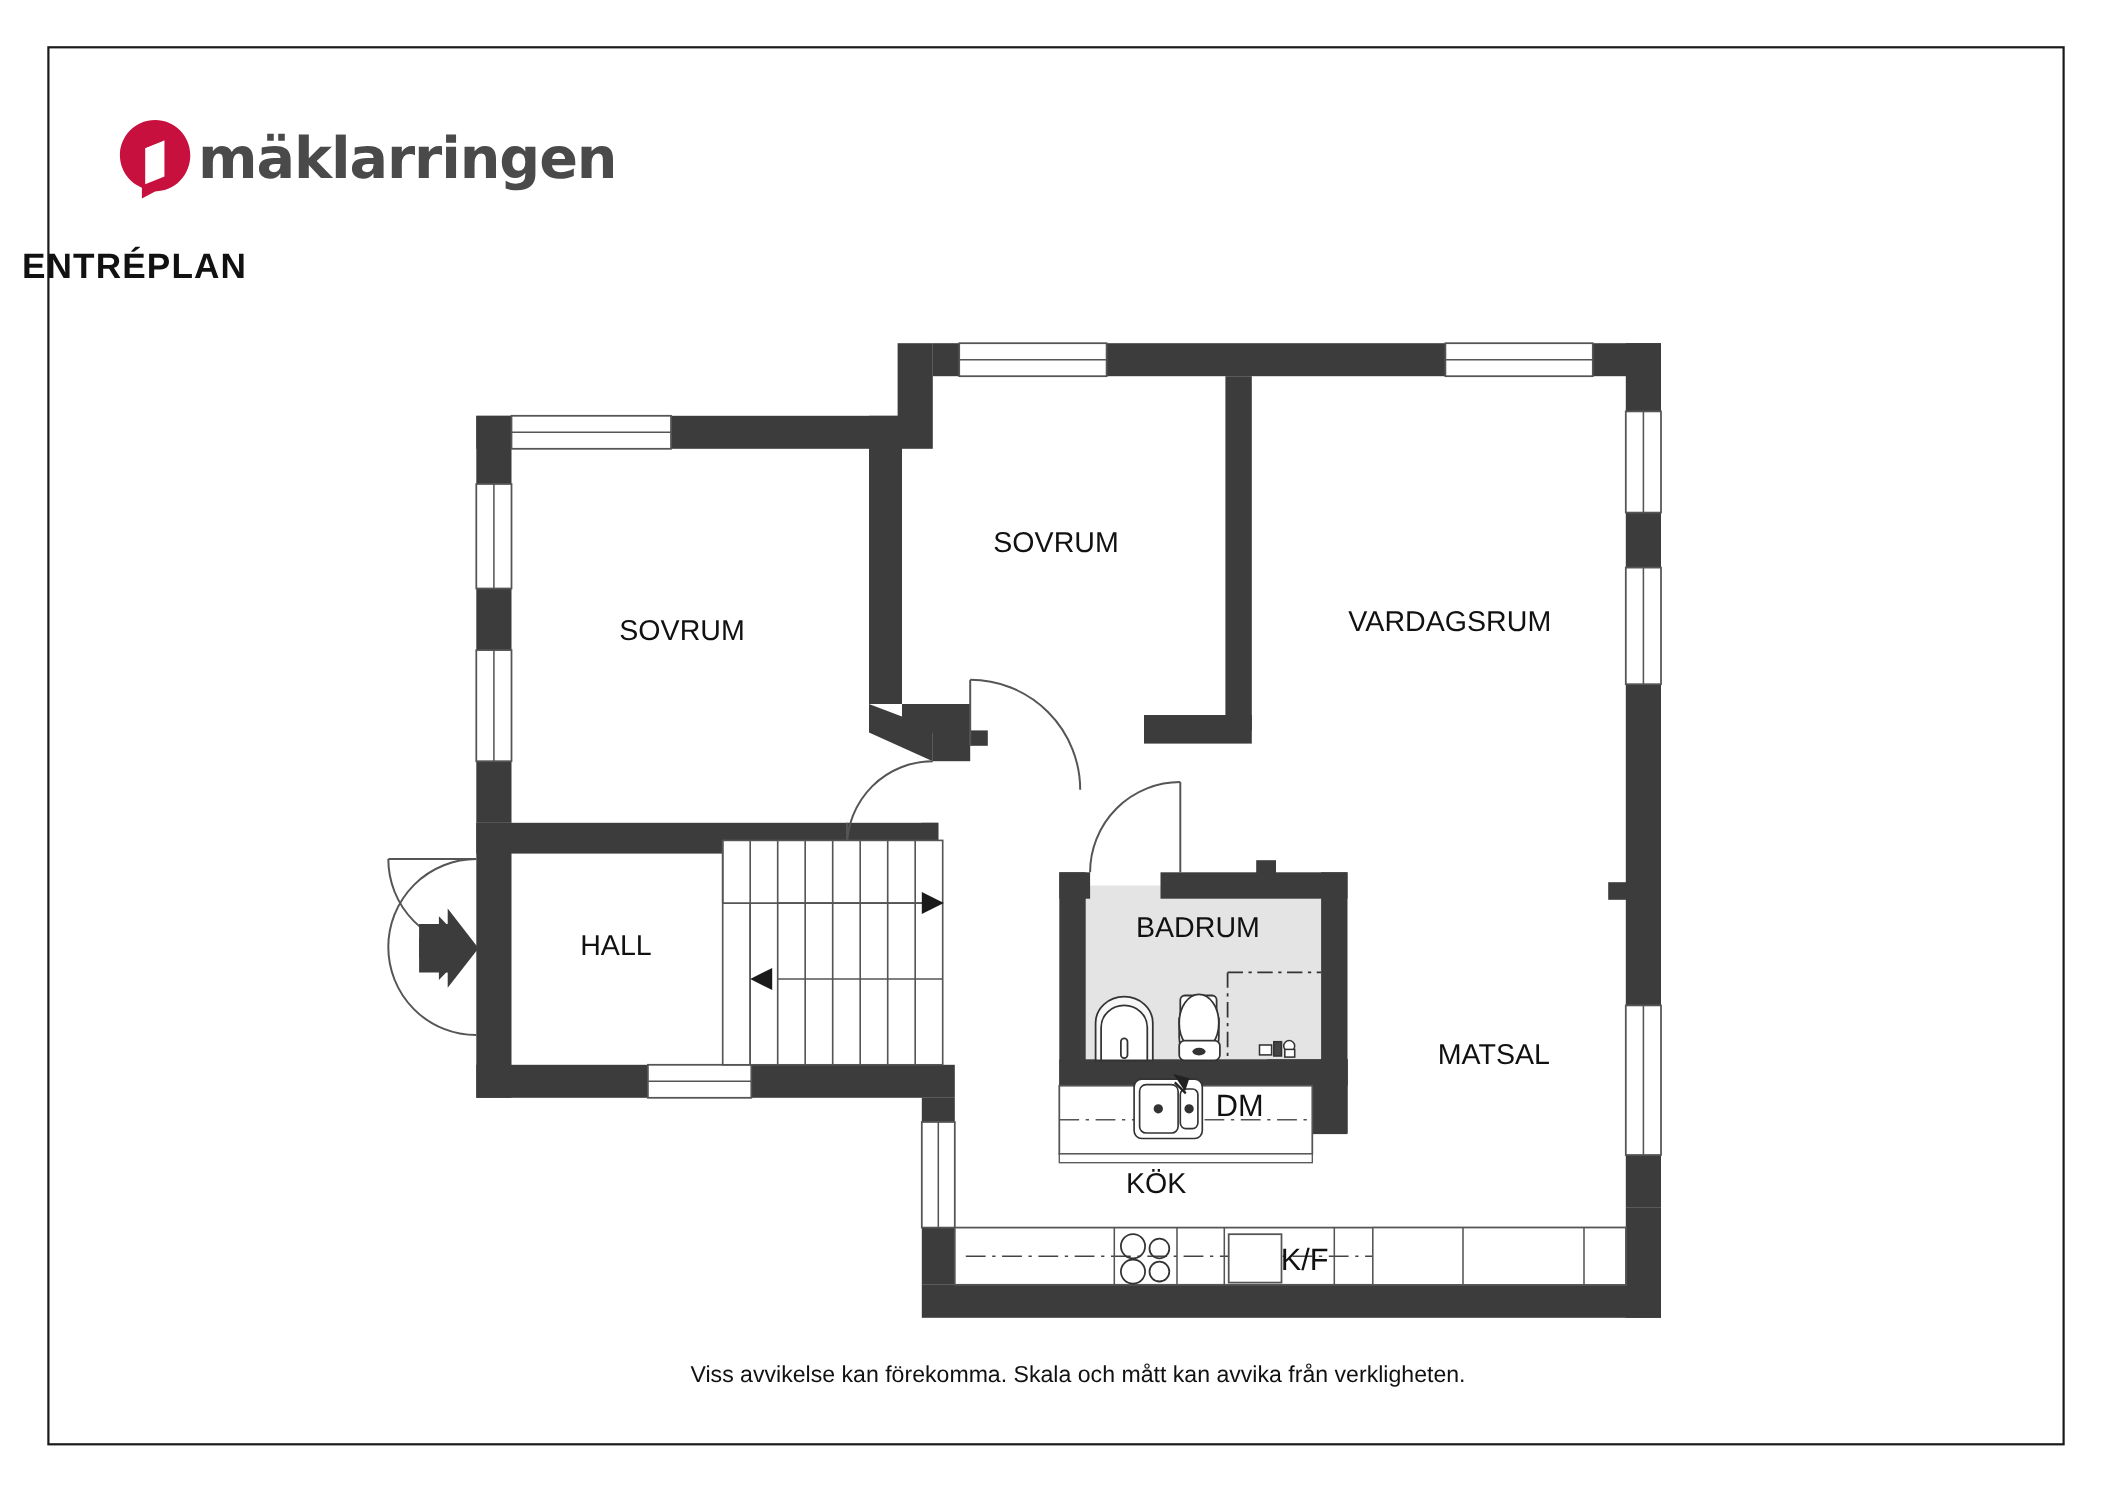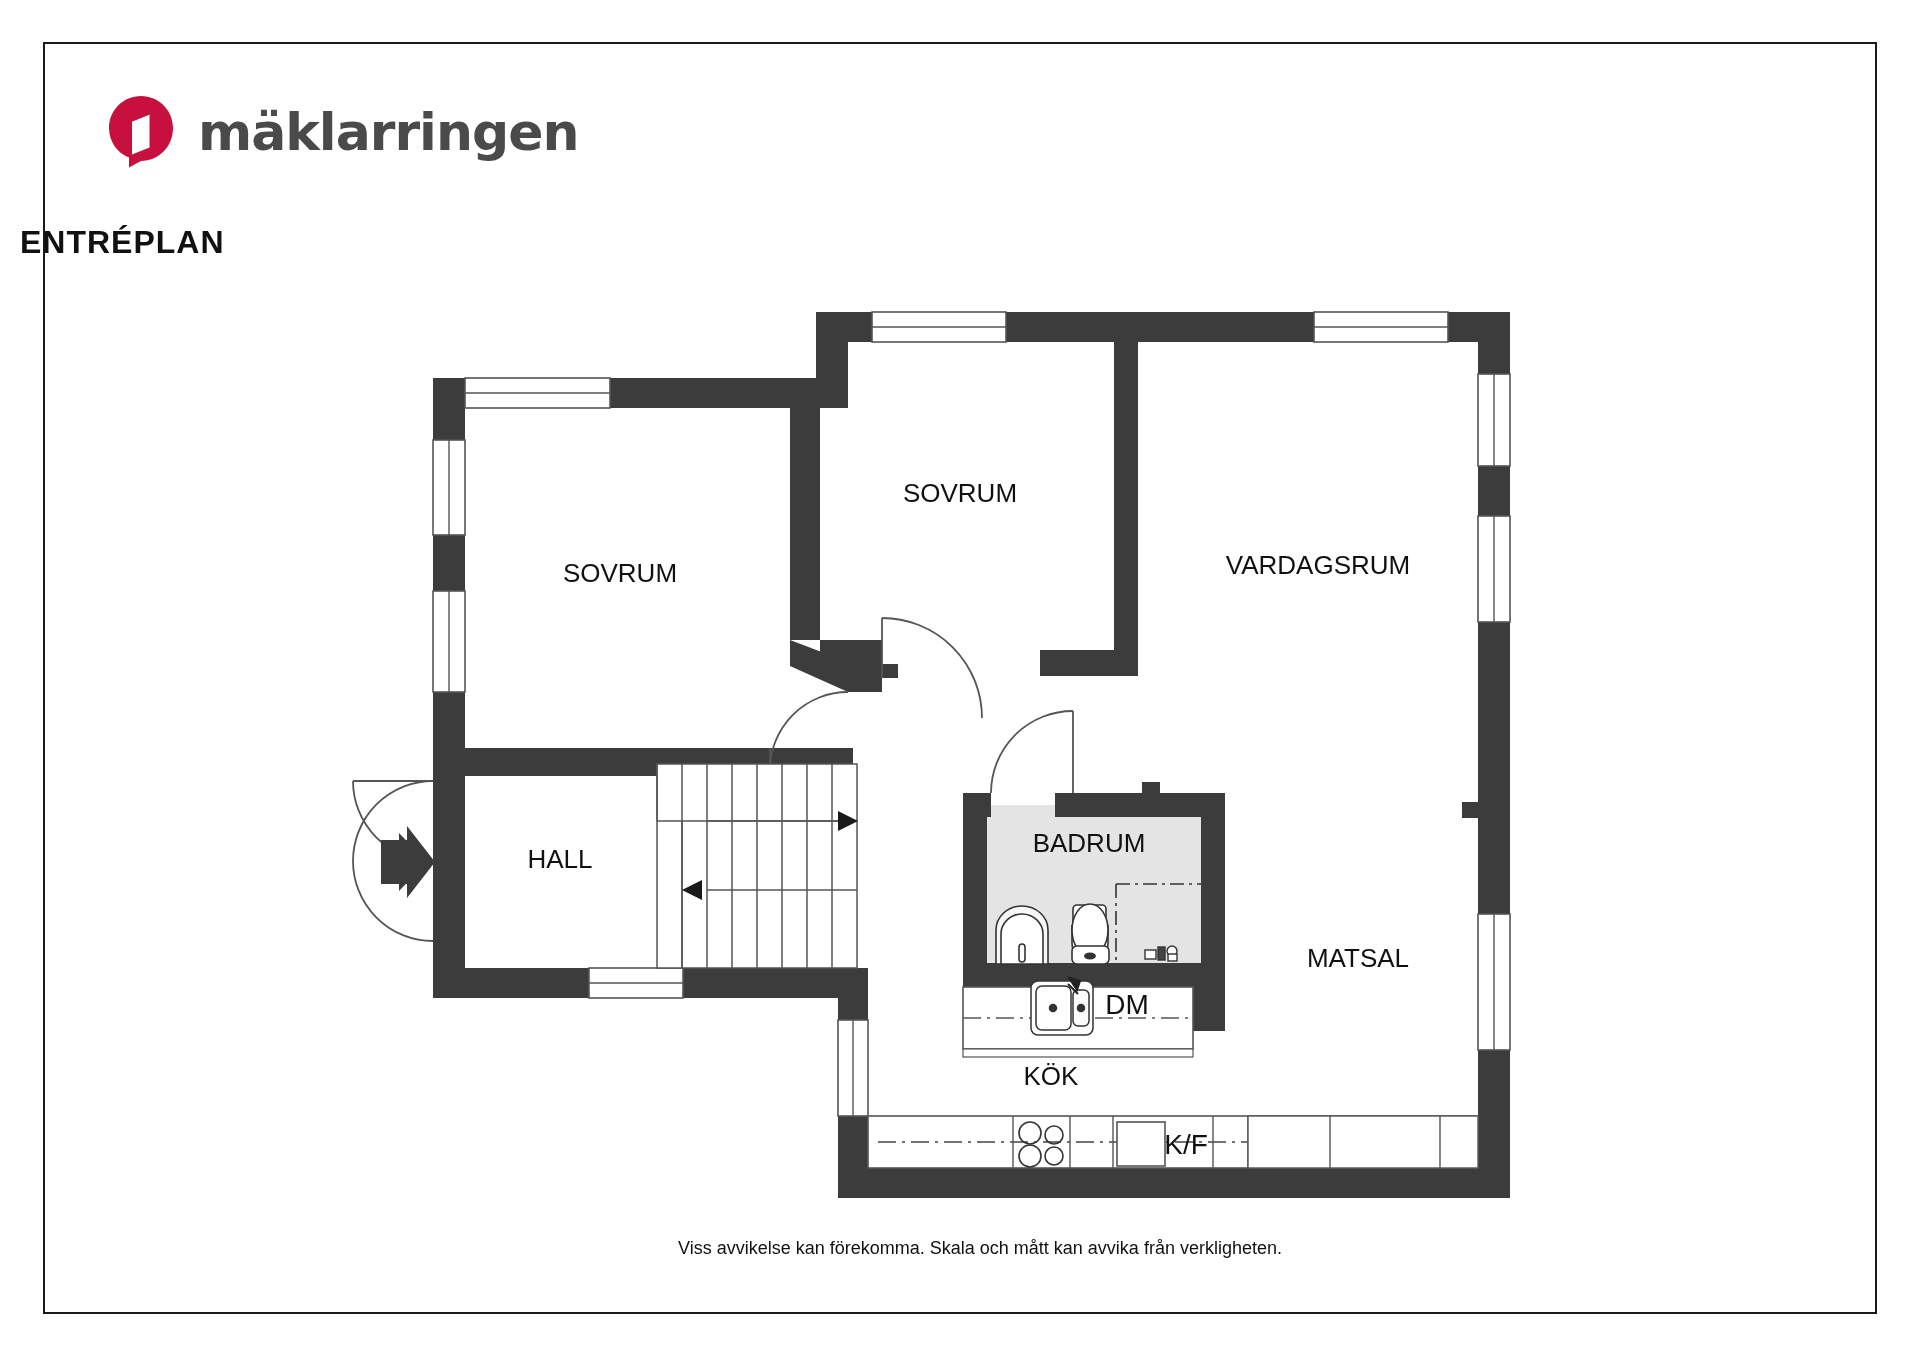--- a/index.html
+++ b/index.html
@@ -5,31 +5,31 @@
 <style>
   html,body{margin:0;padding:0;background:#ffffff;}
   body{width:1920px;height:1358px;font-family:"Liberation Sans",sans-serif;}
 
   #page{position:relative;width:1920px;height:1358px;background:#fff;overflow:hidden;}
 
   
   #frame{position:absolute;left:43px;top:42px;width:1834px;height:1272px;border:2px solid #1a1a1a;box-sizing:border-box;background:#fff;}
 
   
-  #logo{position:absolute;left:108px;top:95px;display:flex;align-items:center;gap:24px;}
+  #logo{position:absolute;left:108px;top:108px;display:flex;align-items:center;gap:6px;}
   #logo .mark{position:relative;width:66px;height:74px;}
   #logo .mark svg{display:block;}
   #logo .wordmark{font-family:"DejaVu Sans",sans-serif;font-size:52px;font-weight:600;color:#4a4a4a;letter-spacing:-1px;line-height:1;}
 
   
   #plan-title{position:absolute;left:0;top:224px;width:1920px;text-align:left;font-size:32px;font-weight:bold;color:#111;letter-spacing:1px;}
   #plan-title span{display:inline-block;transform:translateX(20px);}
 
   
-  #disclaimer{position:absolute;left:0;top:1238px;width:1920px;text-align:center;font-size:18px;color:#111;}
+  #disclaimer{position:absolute;left:0;top:1238px;width:1920px;text-align:center;font-size:21px;color:#111;}
   #disclaimer span{display:inline-block;transform:translateX(20px);}
 
   
   #plan-wrap{position:absolute;left:0;top:0;width:1920px;height:1358px;pointer-events:none;}
   #plan-svg{display:block;}
 
   .rmlabel{font-family:"Liberation Sans",sans-serif;font-size:26px;fill:#111;text-anchor:middle;dominant-baseline:middle;}
   .applabel{font-family:"Liberation Sans",sans-serif;font-size:28px;fill:#111;text-anchor:middle;dominant-baseline:middle;}
 </style>
 </head>

